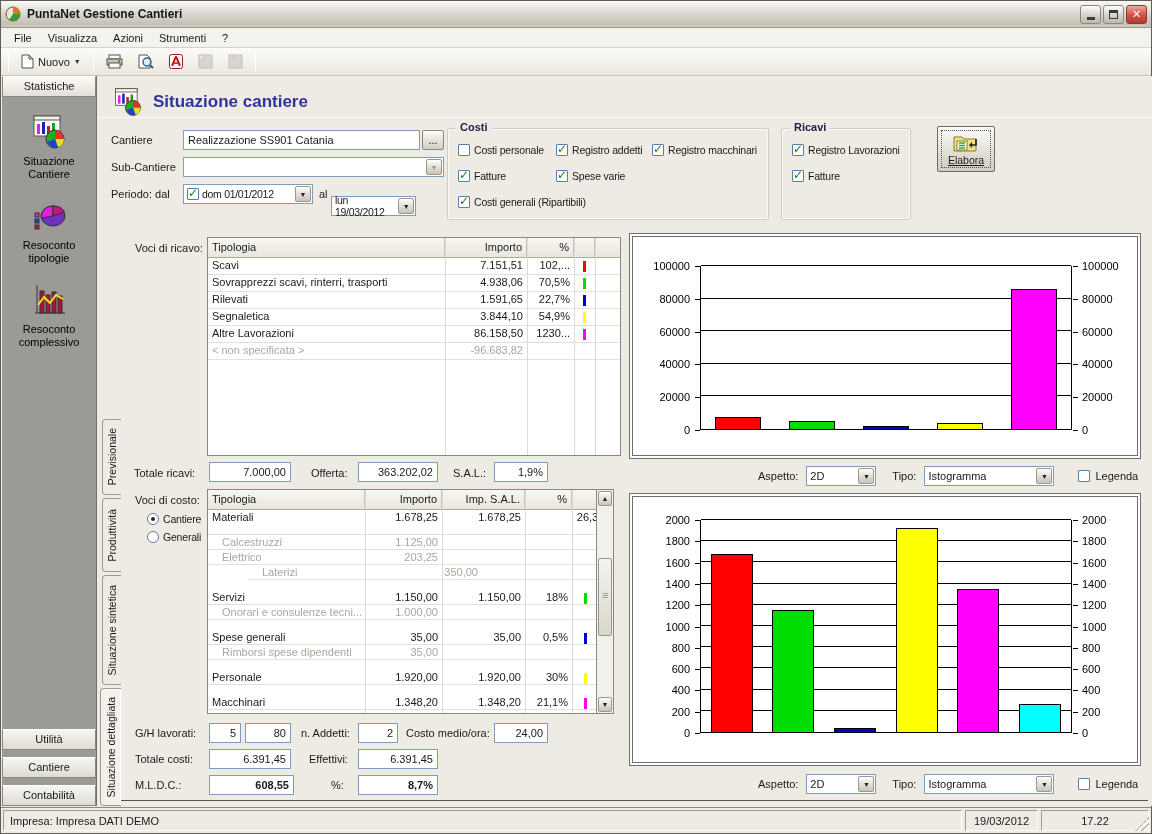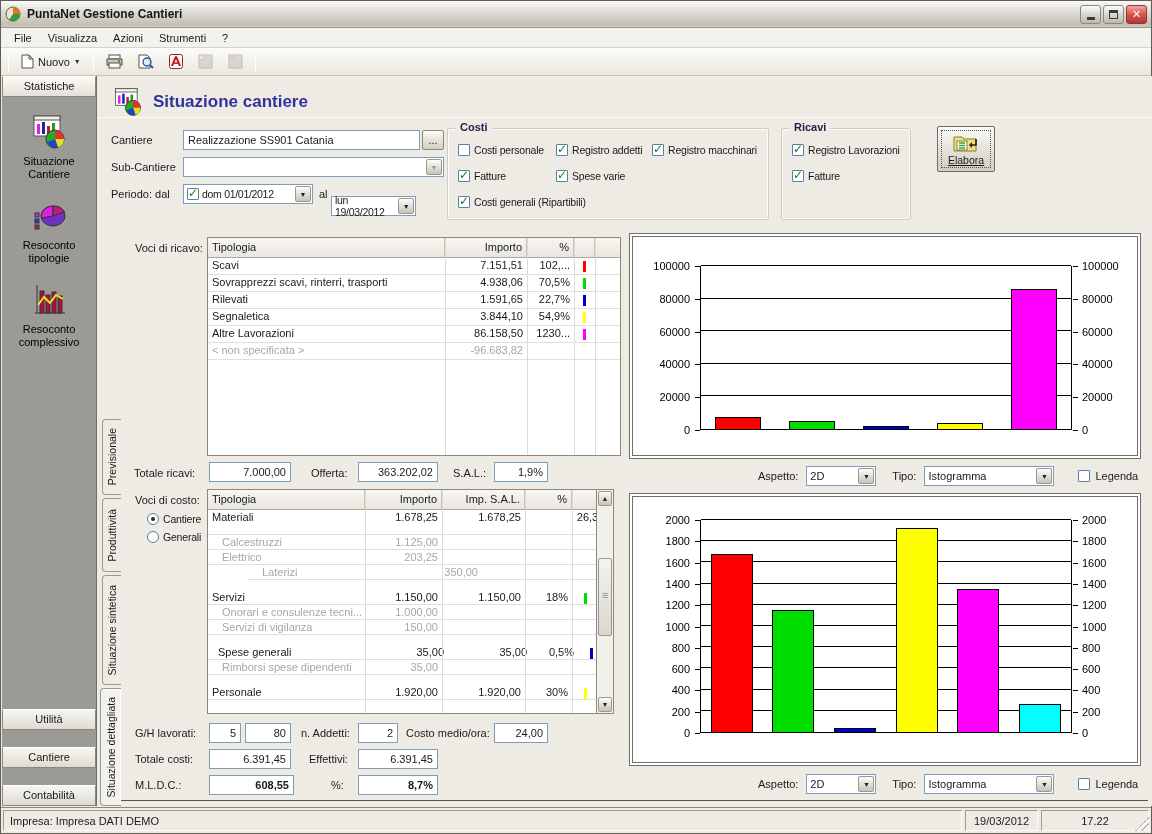--- a/index.html
+++ b/index.html
@@ -19,21 +19,21 @@
   .tsep { width:1px; height:20px; background:#C2C0B5; margin:0 3px; border-right:1px solid #FFF; }
   .tbtn { height:22px; display:flex; align-items:center; gap:4px; padding:0 5px; border:1px solid transparent; border-radius:2px; }
   .tbtn.dis { opacity:.45; }
   .drop { font-size:7px; color:#333; }
   
   .sidebar { position:absolute; left:1px; top:75px; width:95px; bottom:27px; background:#9B9A97; border-right:1px solid #716F66; }
   .sb-head { height:21px; background:linear-gradient(#FBFAF7,#E2E0D7); border:1px solid #8A8879; border-top-color:#FFF; text-align:center; line-height:19px; }
   .sb-item { margin-top:18px; text-align:center; color:#000; }
   .sb-item .lbl { margin-top:4px; line-height:13px; }
   .sb-bottom { position:absolute; left:0; right:0; bottom:0; }
-  .sb-btn { height:21px; background:linear-gradient(#F6F5F1,#DEDCD2); border:1px solid #8A8879; border-top-color:#FFF; text-align:center; line-height:19px; margin-top:17px; }
+  .sb-btn { height:21px; background:linear-gradient(#F6F5F1,#DEDCD2); border:1px solid #8A8879; border-top-color:#FFF; text-align:center; line-height:19px; margin-top:7px; }
   
   .main { position:absolute; left:96px; top:75px; width:1055px; bottom:27px; background:#EDEBE3; }
   .page-title { position:absolute; left:56px; top:16px; font-size:17px; font-weight:bold; color:#32329E; }
   .hr1 { position:absolute; left:0; right:0; top:41px; height:1px; background:#B9B6AB; border-bottom:1px solid #FBFAF6; }
   .flabel { position:absolute; height:14px; white-space:nowrap; }
   .field { position:absolute; height:20px; background:#fff; border:1px solid #7F9DB9; display:flex; align-items:center; padding:0 4px; white-space:nowrap; overflow:hidden; }
   .field.num { justify-content:flex-end; }
   .field.bold { font-weight:bold; }
   .btn3d { background:linear-gradient(#FDFDFB,#E5E3DA 50%,#D2CFC4); border:1px solid #8A887C; border-radius:2px; display:flex; align-items:center; justify-content:center; }
   .combo { position:absolute; height:20px; background:#fff; border:1px solid #7F9DB9; display:flex; align-items:center; padding-left:3px; }
@@ -450,30 +450,23 @@
             <div class="swatch" style="background: rgb(0, 221, 0);"></div>
           </div>
         </div>
         <div class="trow" style="height: 15px; border-bottom: 1px solid rgb(226, 224, 216);">
           <div class="td muted" style="width: 157px; flex: 0 0 157px; padding-left: 14px;">Onorari e consulenze tecni...</div>
           <div class="td r muted" style="width: 77px; flex: 0 0 77px;">1.000,00</div>
           <div class="td r" style="width: 83px; flex: 0 0 83px;"></div>
           <div class="td r" style="width: 47px; flex: 0 0 47px;"></div>
           <div class="td " style="width: 26px; flex: 0 0 26px;"></div>
         </div>
-        <div class="trow" style="height: 15px; border-bottom: 1px solid rgb(226, 224, 216);">
-          <div class="td muted" style="width: 157px; flex: 0 0 157px; padding-left: 14px;">Servizi di vigilanza</div>
-          <div class="td r muted" style="width: 77px; flex: 0 0 77px;">150,00</div>
-          <div class="td r" style="width: 83px; flex: 0 0 83px;"></div>
-          <div class="td r" style="width: 47px; flex: 0 0 47px;"></div>
-          <div class="td " style="width: 26px; flex: 0 0 26px;"></div>
-        </div>
         <div class="trow" style="height: 10px;"></div>
         <div class="trow" style="height: 15px; border-bottom: 1px solid rgb(226, 224, 216);">
-          <div class="td " style="width: 157px; flex: 0 0 157px; margin-left: 6px;">Spese generali</div>
+          <div class="td " style="width: 157px; flex: 0 0 157px;">Spese generali</div>
           <div class="td r" style="width: 77px; flex: 0 0 77px;">35,00</div>
           <div class="td r" style="width: 83px; flex: 0 0 83px;">35,00</div>
           <div class="td r" style="width: 47px; flex: 0 0 47px;">0,5%</div>
           <div class="td " style="width: 26px; flex: 0 0 26px;">
             <div class="swatch" style="background: rgb(0, 0, 204);"></div>
           </div>
         </div>
         <div class="trow" style="height: 15px; border-bottom: 1px solid rgb(226, 224, 216);">
           <div class="td muted" style="width: 157px; flex: 0 0 157px; padding-left: 14px;">Rimborsi spese dipendenti</div>
           <div class="td r muted" style="width: 77px; flex: 0 0 77px;">35,00</div>

